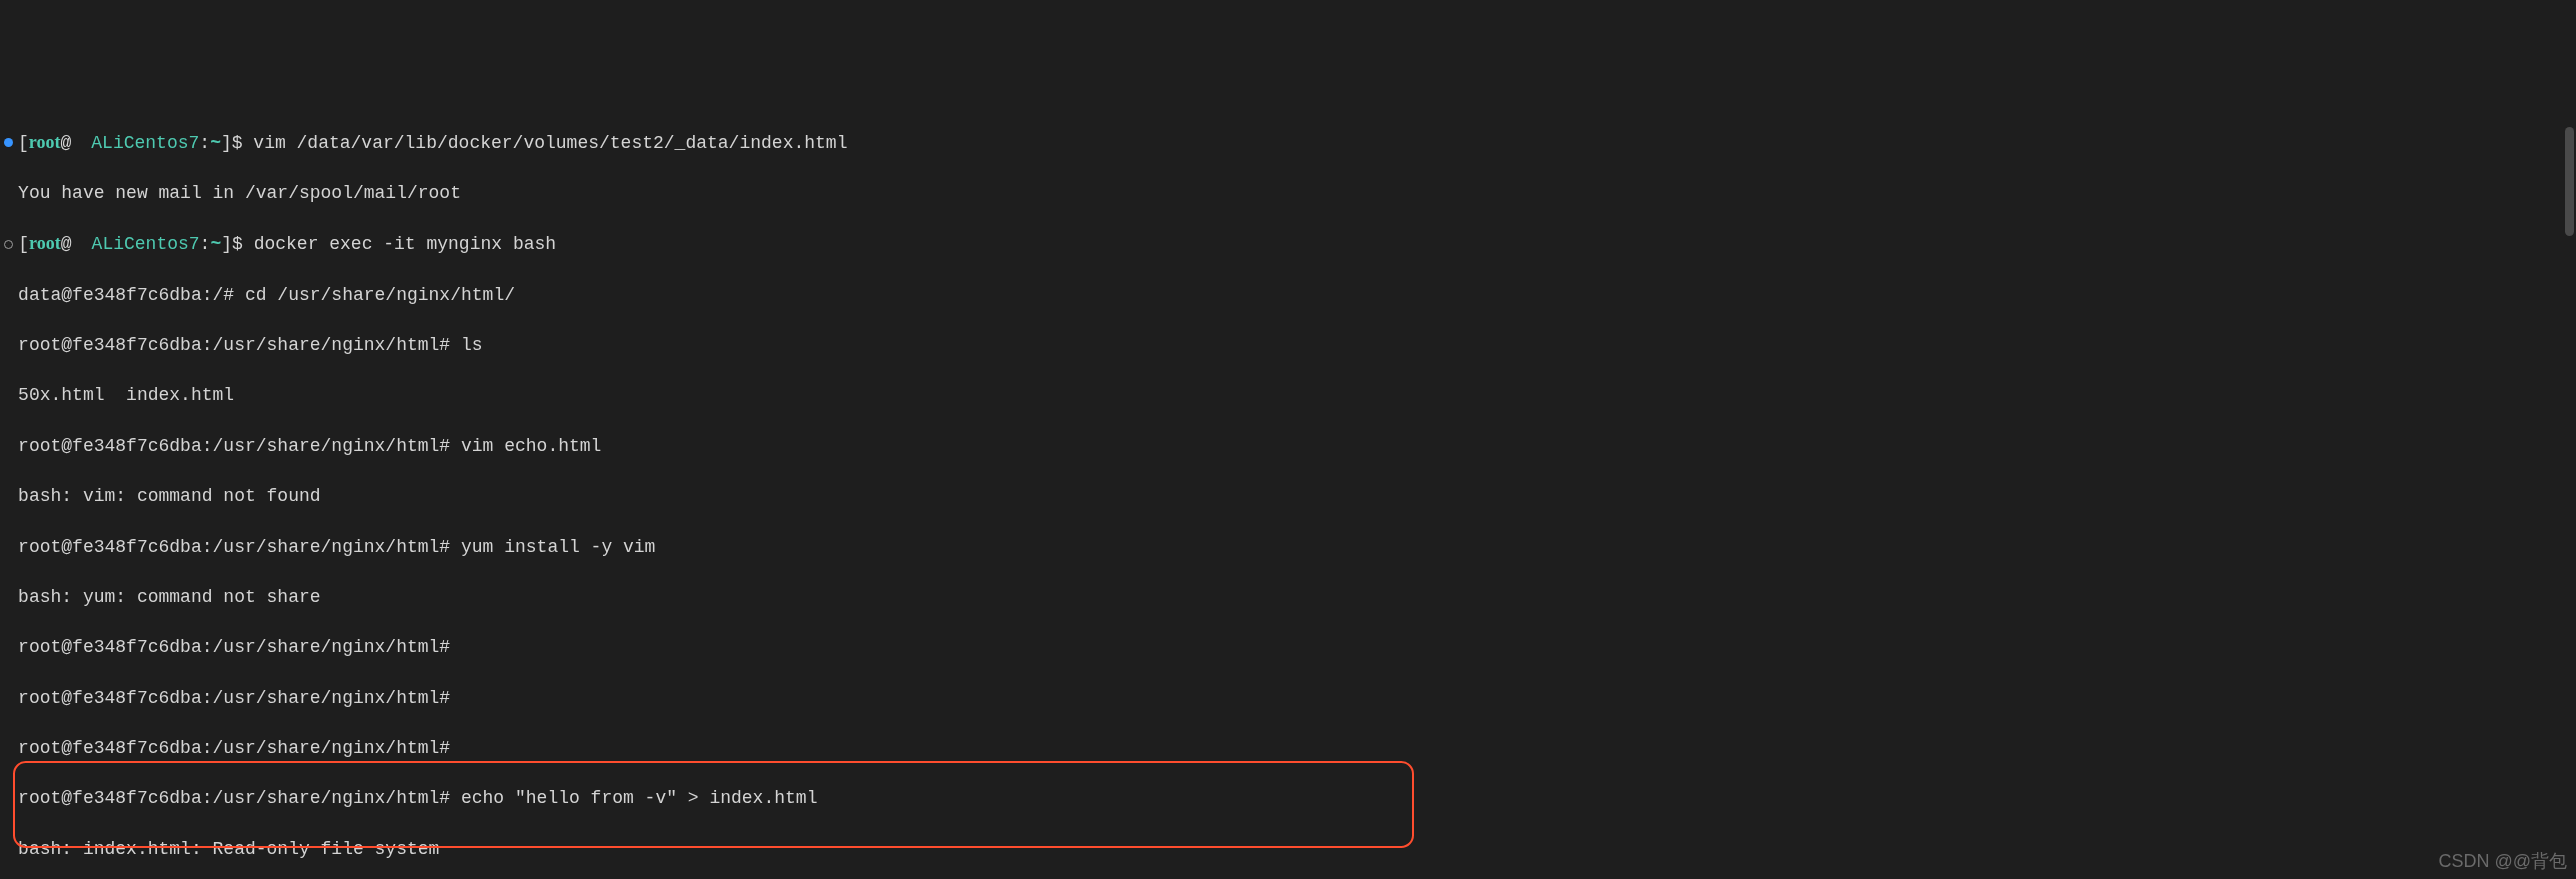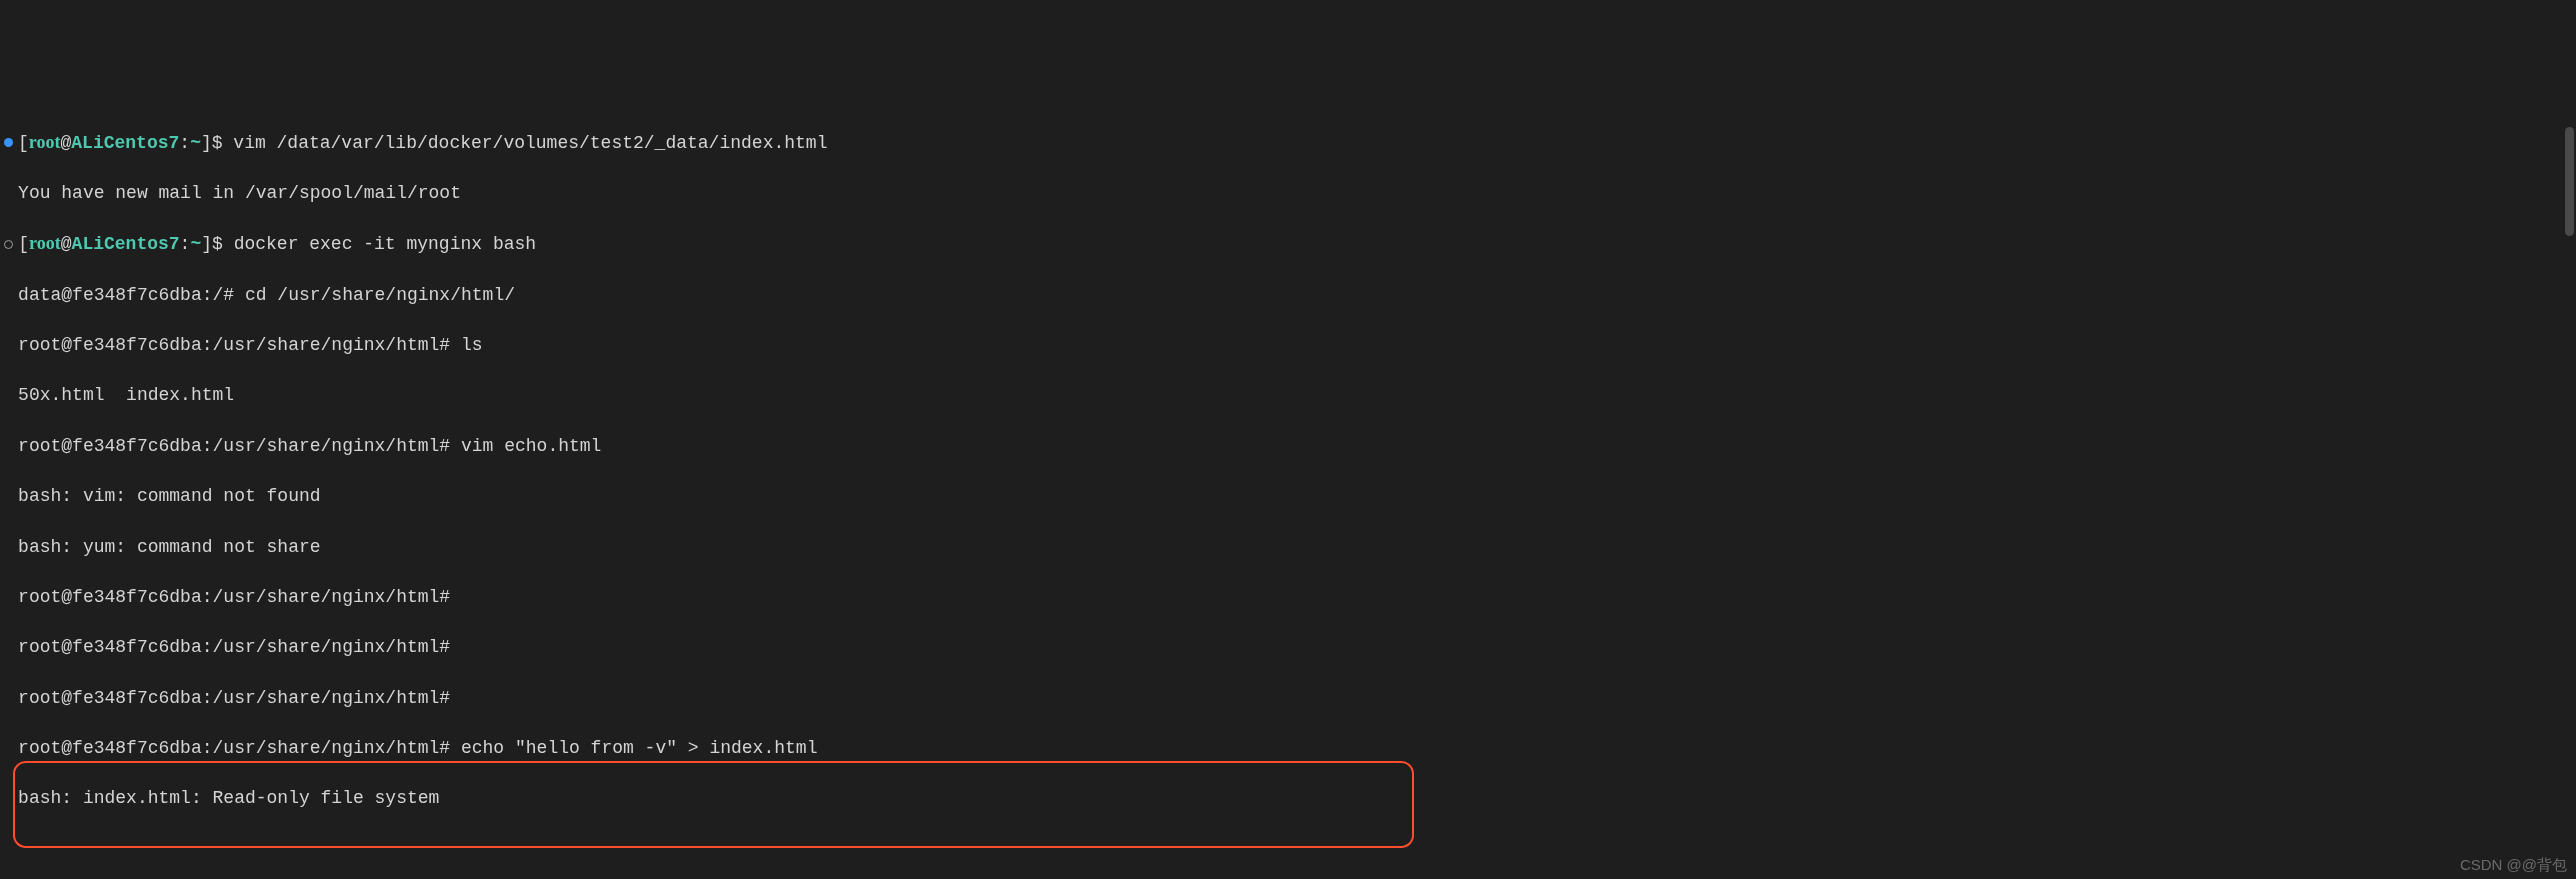--- a/index.html
+++ b/index.html
@@ -32,21 +32,21 @@
     display: inline-block;
     width: 7.3px;
     height: 7.3px;
     border-radius: 50%;
     border: 0.9px solid #9e9e9e;
     margin-right: 5.4px;
     vertical-align: middle;
   }
   .br { color: #d4d4d4; }
   .user { color: #4ec9b0; font-weight: bold; font-family: Liberation Serif, serif; }
-  .host { color: #4ec9b0; font-weight: bold; }
+  .host { color: #4ec9b0; font-weight: normal; margin-left: 20px; }
   .path { color: #4ec9b0; font-weight: bold; }
   .cmd { color: #d4d4d4; text-align: center; }
   .out { color: #d4d4d4; }
   .hl-box {
     position: absolute;
     border: 2.7px solid #ff4d2e;
     border-radius: 12.7px;
     pointer-events: none;
   }
   .scrollbar {
@@ -56,38 +56,39 @@
     width: 9px;
     height: 109px;
     background: #4a4a4a;
     border-radius: 4.5px;
   }
   .watermark {
     position: absolute;
     right: 9px;
     bottom: 5.4px;
     color: #6a6a6a;
-    font-size: 15px;
+    font-size: 18px;
     font-family: sans-serif;
   }
 </style>
 </head>
 <body>
 
 
 
 <div class="term">
 <div><span class="dot-blue"></span><span class="br">[</span><span class="user">root</span><span class="br">@</span><span class="host">ALiCentos7</span><span class="br">:</span><span class="path">~</span><span class="br">]$ </span><span class="cmd">vim /data/var/lib/docker/volumes/test2/_data/index.html</span></div>
 <div><span style="display:inline-block;width:14.5px"></span><span class="out">You have new mail in /var/spool/mail/root</span></div>
 <div><span class="dot-hollow"></span><span class="br">[</span><span class="user">root</span><span class="br">@</span><span class="host">ALiCentos7</span><span class="br">:</span><span class="path">~</span><span class="br">]$ </span><span class="cmd">docker exec -it mynginx bash</span></div>
 <div><span style="display:inline-block;width:14.5px"></span><span class="out">data@fe348f7c6dba:/# </span><span class="cmd">cd /usr/share/nginx/html/</span></div>
 <div><span style="display:inline-block;width:14.5px"></span><span class="out">root@fe348f7c6dba:/usr/share/nginx/html# </span><span class="cmd">ls</span></div>
 <div><span style="display:inline-block;width:14.5px"></span><span class="out">50x.html  index.html</span></div>
 <div><span style="display:inline-block;width:14.5px"></span><span class="out">root@fe348f7c6dba:/usr/share/nginx/html# </span><span class="cmd">vim echo.html</span></div>
 <div><span style="display:inline-block;width:14.5px"></span><span class="out">bash: vim: command not found</span></div>
+<div><span style="display:inline-block;width:14.5px"></span><span class="out">root@fe348f7c6dba:/usr/share/nginx/html# </span><span class="cmd">yum install -y vim</span></div>
 <div><span style="display:inline-block;width:14.5px"></span><span class="out">bash: yum: command not share</span></div>
 <div><span style="display:inline-block;width:14.5px"></span><span class="out">root@fe348f7c6dba:/usr/share/nginx/html# </span></div>
 <div><span style="display:inline-block;width:14.5px"></span><span class="out">root@fe348f7c6dba:/usr/share/nginx/html# </span></div>
 <div><span style="display:inline-block;width:14.5px"></span><span class="out">root@fe348f7c6dba:/usr/share/nginx/html# </span></div>
 <div><span style="display:inline-block;width:14.5px"></span><span class="out">root@fe348f7c6dba:/usr/share/nginx/html# </span><span class="cmd">echo "hello from -v" &gt; index.html</span></div>
 <div><span style="display:inline-block;width:14.5px"></span><span class="out">bash: index.html: Read-only file system</span></div>
 
 
 
 

